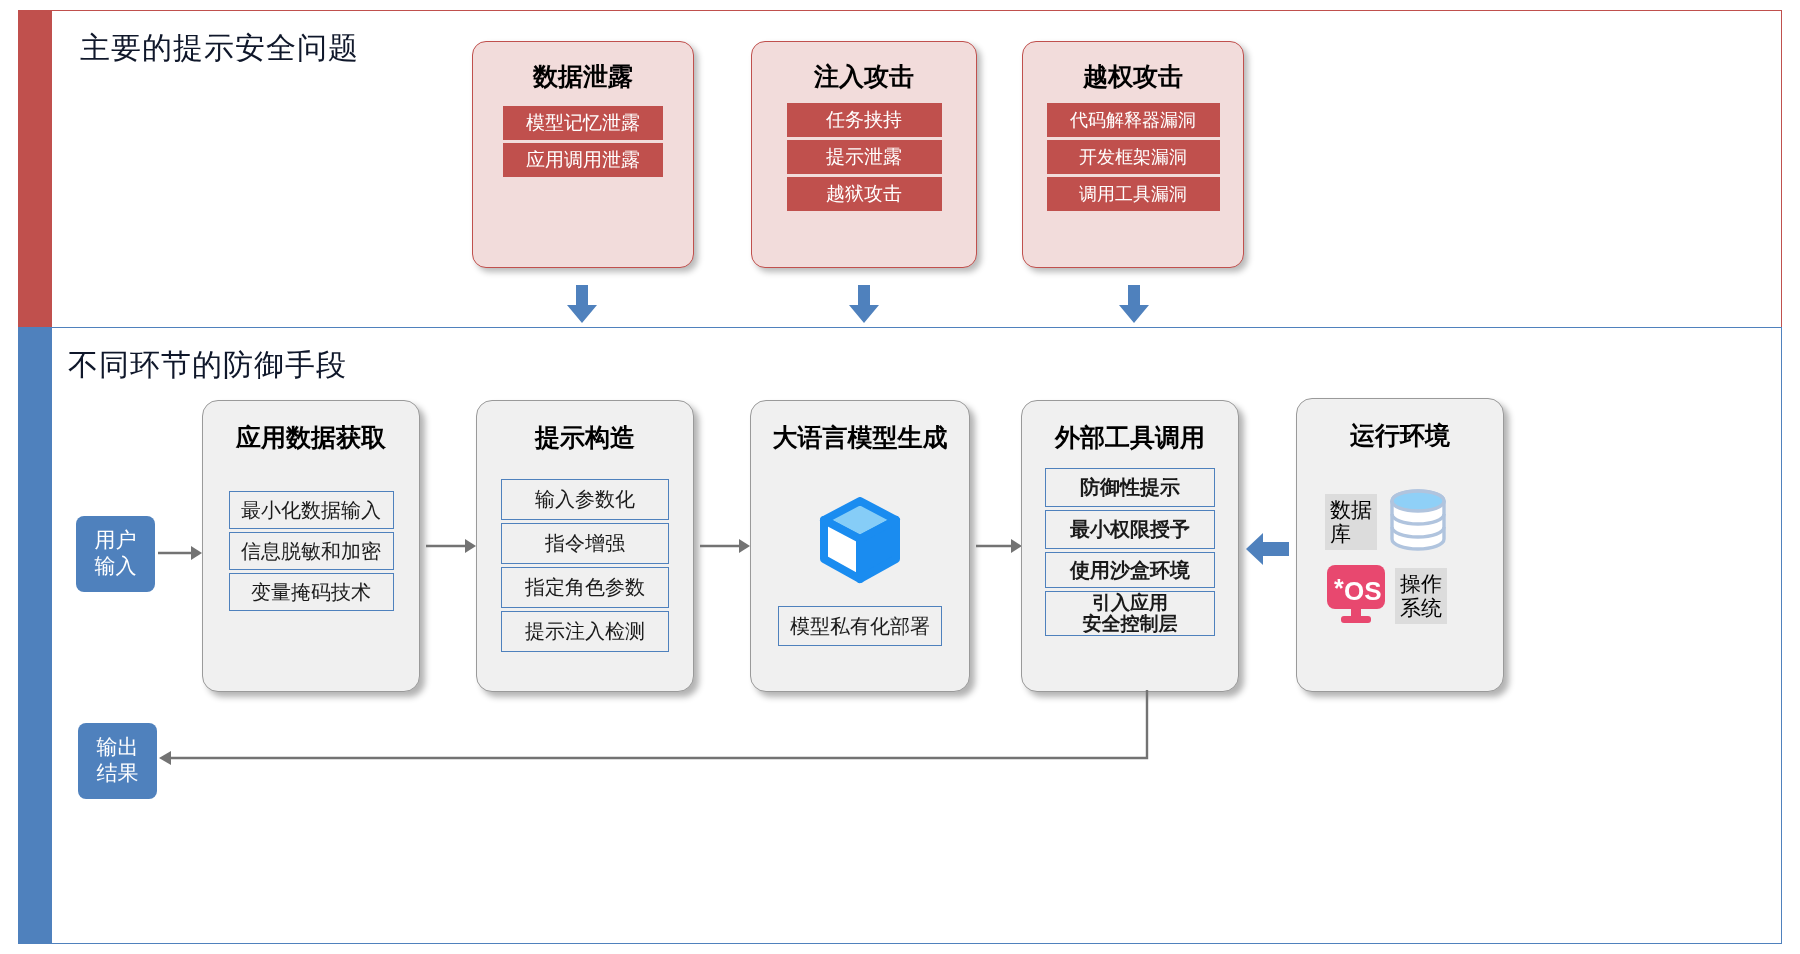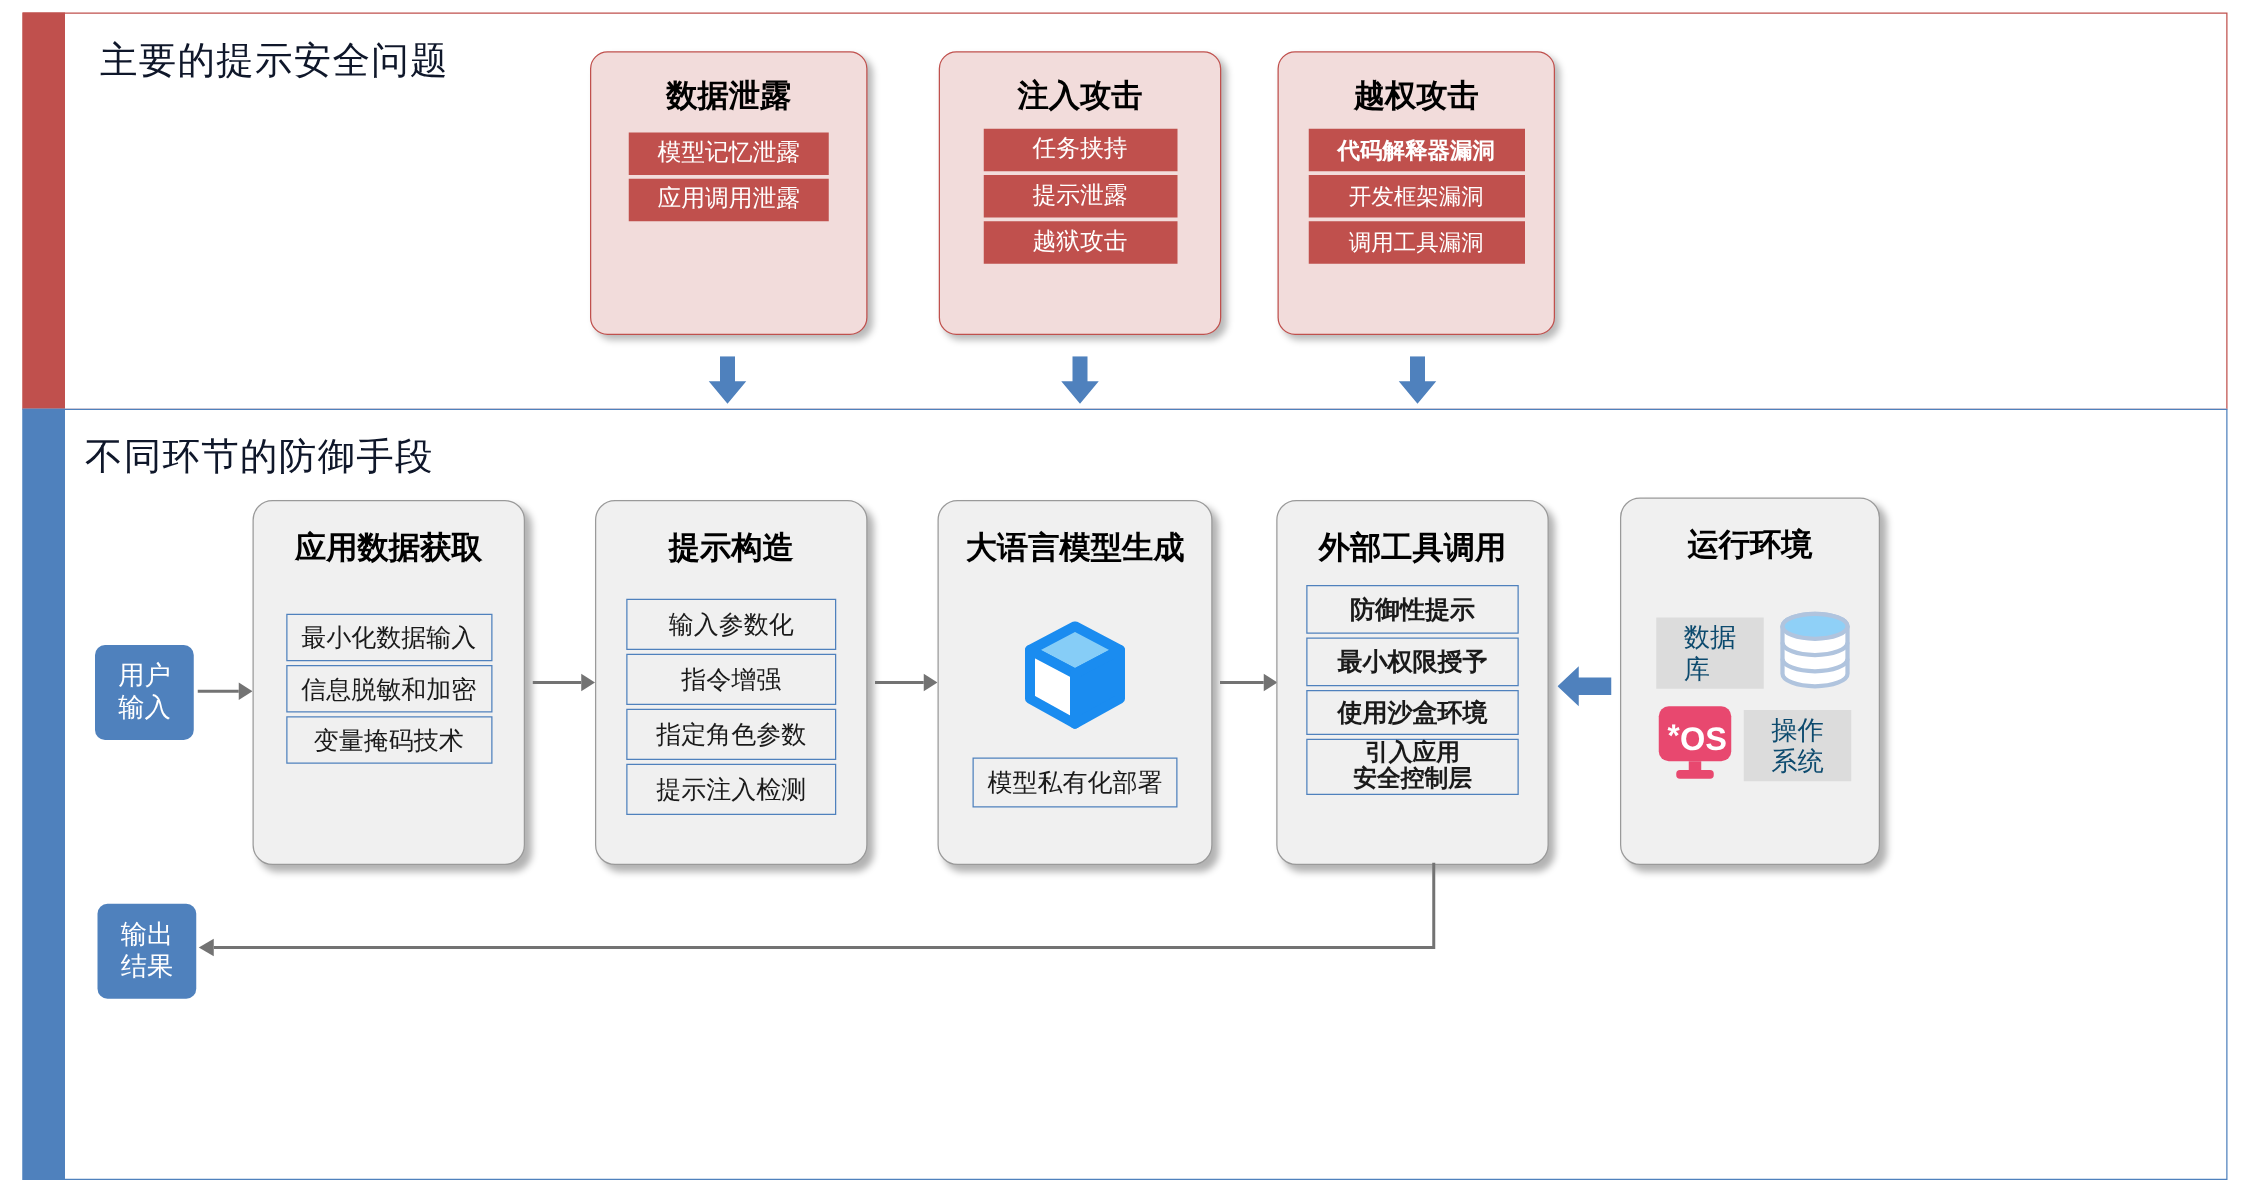--- a/index.html
+++ b/index.html
@@ -53,22 +53,22 @@
   .endpoint{position:absolute;box-sizing:border-box;background:#4f81bd;
       border-radius:8px;color:#fff;font-size:21px;line-height:1.22;
       display:flex;flex-direction:column;align-items:center;justify-content:center;
       font-family:"Liberation Serif","DejaVu Serif",serif;}
 
   
   .conn{position:absolute;}
 
   
   .env-row{position:absolute;display:flex;align-items:center;}
-  .env-label{background:#dcdcdc;color:#0c4a6e;font-size:21px;line-height:1.15;
-      padding:4px 22px;font-family:"Liberation Serif","DejaVu Serif",serif;}
+  .env-label{background:#dcdcdc;color:#000000;font-size:21px;line-height:1.15;
+      padding:4px 5px;font-family:"Liberation Serif","DejaVu Serif",serif;}
 </style>
 </head>
 <body>
 
 <div id="canvas">
 
   <div class="panel panel-top"></div>
   <div class="bar bar-red"></div>
   <div class="section-title title-top">主要的提示安全问题</div>
 
@@ -85,21 +85,21 @@
     <div class="threat-items" style="top:61px;">
       <div class="threat-item" style="width:155px;text-align:center;">任务挟持</div>
       <div class="threat-item" style="width:155px;">提示泄露</div>
       <div class="threat-item" style="width:155px;">越狱攻击</div>
     </div>
   </div>
 
   <div class="threat-card" id="tc2" style="left:1022px;top:41px;width:222px;height:227px;">
     <div class="threat-title">越权攻击</div>
     <div class="threat-items" style="top:61px;">
-      <div class="threat-item" style="width:173px;font-size:18px;font-weight:bold;">代码解释器漏洞</div>
+      <div class="threat-item" style="width:173px;font-size:18px;">代码解释器漏洞</div>
       <div class="threat-item" style="width:173px;font-size:18px;">开发框架漏洞</div>
       <div class="threat-item" style="width:173px;font-size:18px;">调用工具漏洞</div>
     </div>
   </div>
 
   <div class="down-arrow" style="left:565px;top:285px;">
     <svg width="34" height="40" viewBox="0 0 34 40">
         <polygon points="11,0 23,0 23,20 32,20 17,38 2,20 11,20" fill="#4f81bd"></polygon>
       </svg>
   </div>

